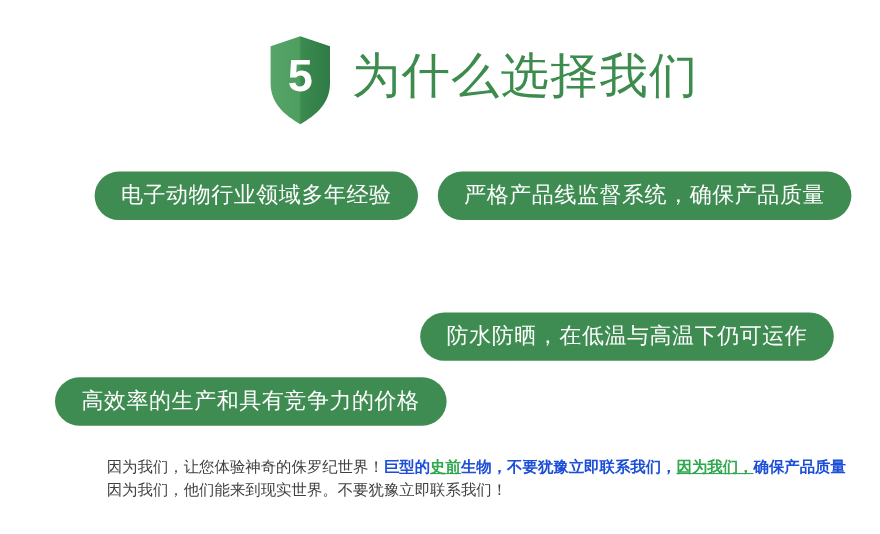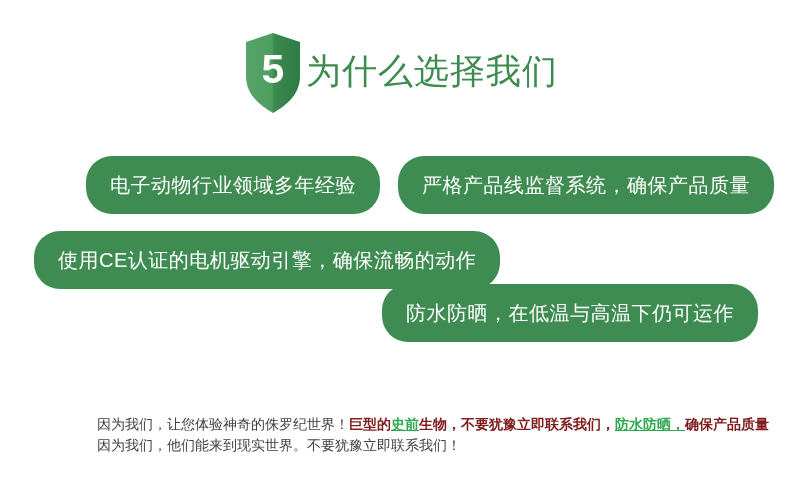--- a/index.html
+++ b/index.html
@@ -55,37 +55,38 @@
     color: #ffffff;
     font-size: 41px;
     font-weight: bold;
     line-height: 1;
     padding-bottom: 8px;
     box-sizing: border-box;
     letter-spacing: 0px;
   }
 
   .header-title {
+    margin-left: 14px;
     color: #3d8c4e;
-    font-size: 35px;
+    font-size: 44px;
     line-height: 1;
     letter-spacing: 1px;
     white-space: nowrap;
     padding-bottom: 6px;
   }
 
   
   .pill {
     position: absolute;
     background: #3f8c52;
     color: #ffffff;
     border-radius: 26px;
     font-size: 20px;
     line-height: 1;
-    height: 58px;
+    height: 44px;
     display: flex;
     align-items: center;
     white-space: nowrap;
     padding: 0 24px;
     box-sizing: border-box;
     letter-spacing: 0.5px;
   }
 
   .pill-1 { left: 86px;  top: 156px; }
   .pill-2 { left: 398px; top: 156px; }
@@ -98,21 +99,21 @@
     position: absolute;
     left: 97px;
     top: 414px;
     width: 720px;
     font-size: 14px;
     line-height: 21px;
     color: #3f3f3f;
     white-space: nowrap;
   }
   .footer-line { display: block; }
-  .seg-red   { color: #7f1d1d; font-weight: bold; }
+  .seg-red   { color: #1d4ed8; font-weight: bold; }
   .seg-green { color: #2fa84f; font-weight: bold; text-decoration: underline; }
   .seg-plain { color: #3f3f3f; }
 </style>
 </head>
 <body>
 
 <div id="page">
 
   <div class="header">
     <div class="shield">
@@ -127,21 +128,21 @@
         </defs>
         <path d="M33 1 L6 10 L6 44 C6 62 19 73 33 81 C47 73 60 62 60 44 L60 10 Z" fill="url(#shieldGrad)"></path>
       </svg>
       <div class="shield-number">5</div>
     </div>
     <div class="header-title">为什么选择我们</div>
   </div>
 
   <div class="pill pill-1">电子动物行业领域多年经验</div>
   <div class="pill pill-2">严格产品线监督系统，确保产品质量</div>
-  <div class="pill pill-3">使用CE认证的电机驱动引擎，确保流畅的动作</div>
   <div class="pill pill-4">防水防晒，在低温与高温下仍可运作</div>
+  <div class="pill pill-5">高效率的生产和具有竞争力的价格</div>
 
   <div class="footer">
-    <span class="footer-line"><span class="seg-plain">因为我们，让您体验神奇的侏罗纪世界！</span><span class="seg-red">巨型的</span><span class="seg-green">史前</span><span class="seg-red">生物，</span><span class="seg-red">不要犹豫立即联系我们，</span><span class="seg-green">防水防晒，</span><span class="seg-red">确保产品质量</span></span>
+    <span class="footer-line"><span class="seg-plain">因为我们，让您体验神奇的侏罗纪世界！</span><span class="seg-red">巨型的</span><span class="seg-green">史前</span><span class="seg-red">生物，</span><span class="seg-red">不要犹豫立即联系我们，</span><span class="seg-green">因为我们，</span><span class="seg-red">确保产品质量</span></span>
     <span class="footer-line"><span class="seg-plain">因为我们，他们能来到现实世界。不要犹豫立即联系我们！</span></span>
   </div>
 
 </div>
 
 </body></html>

